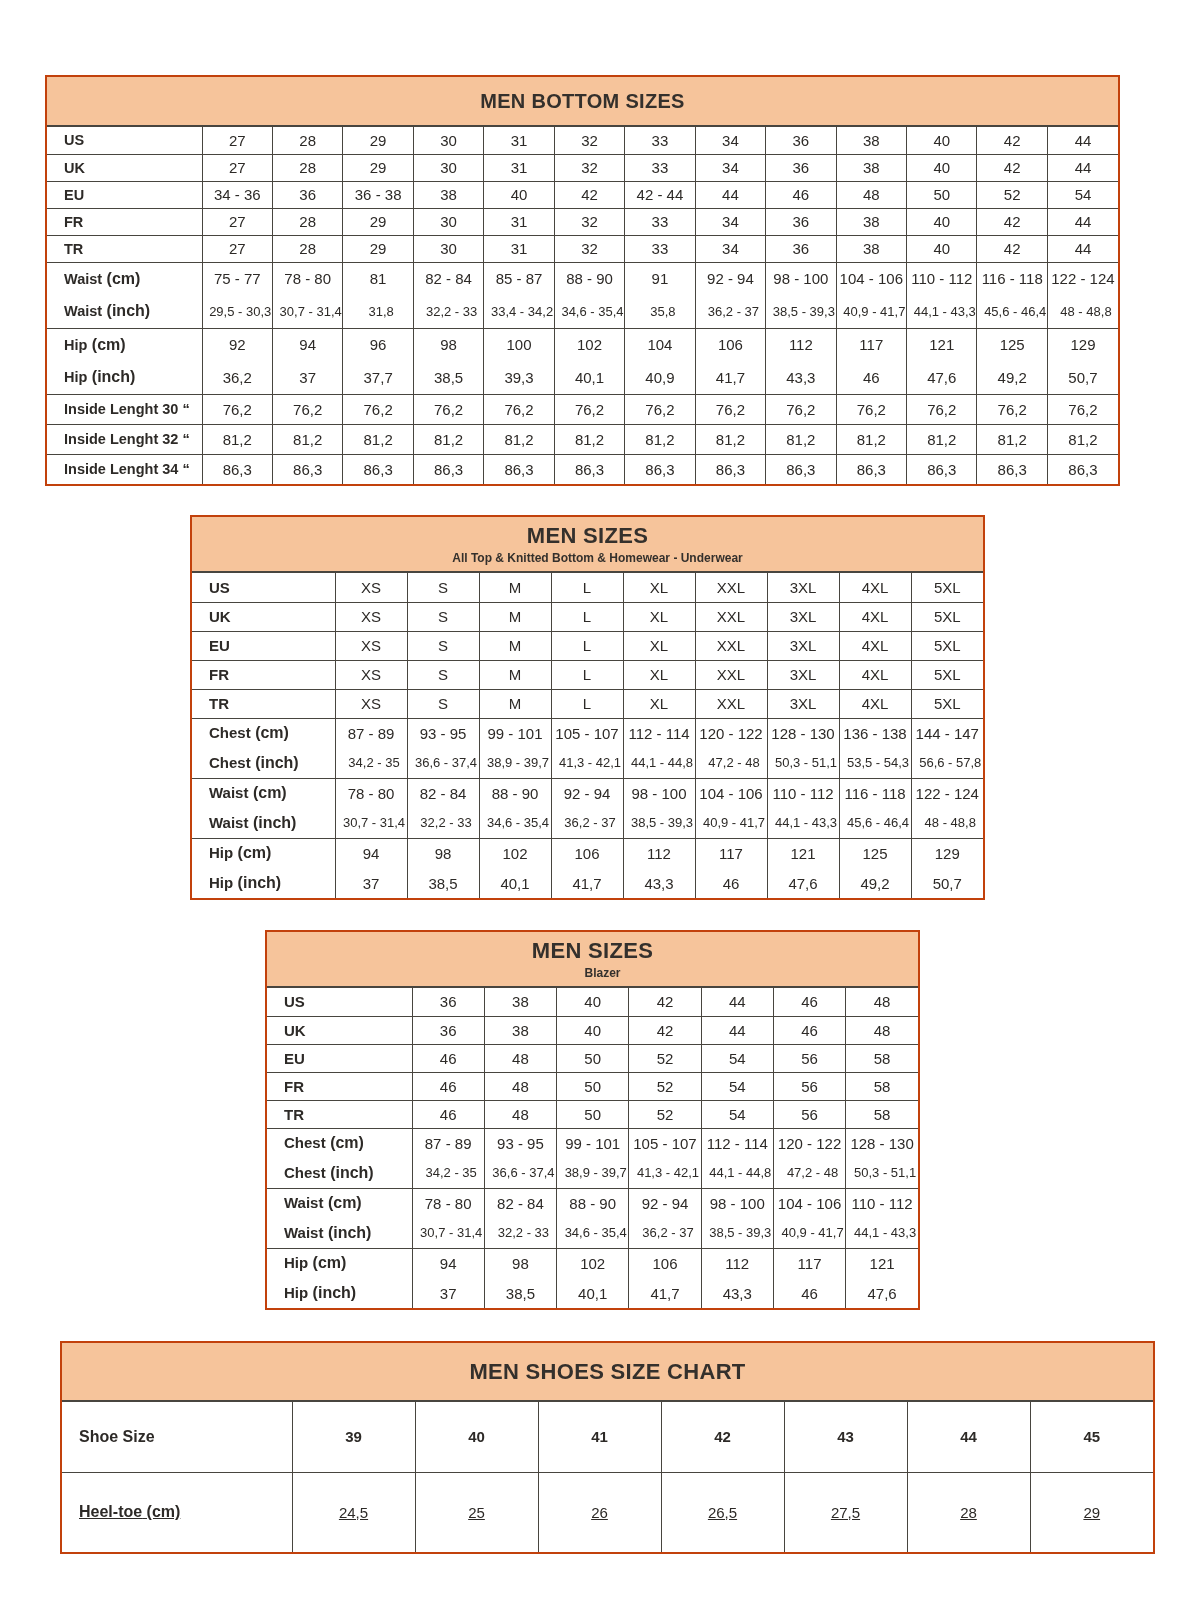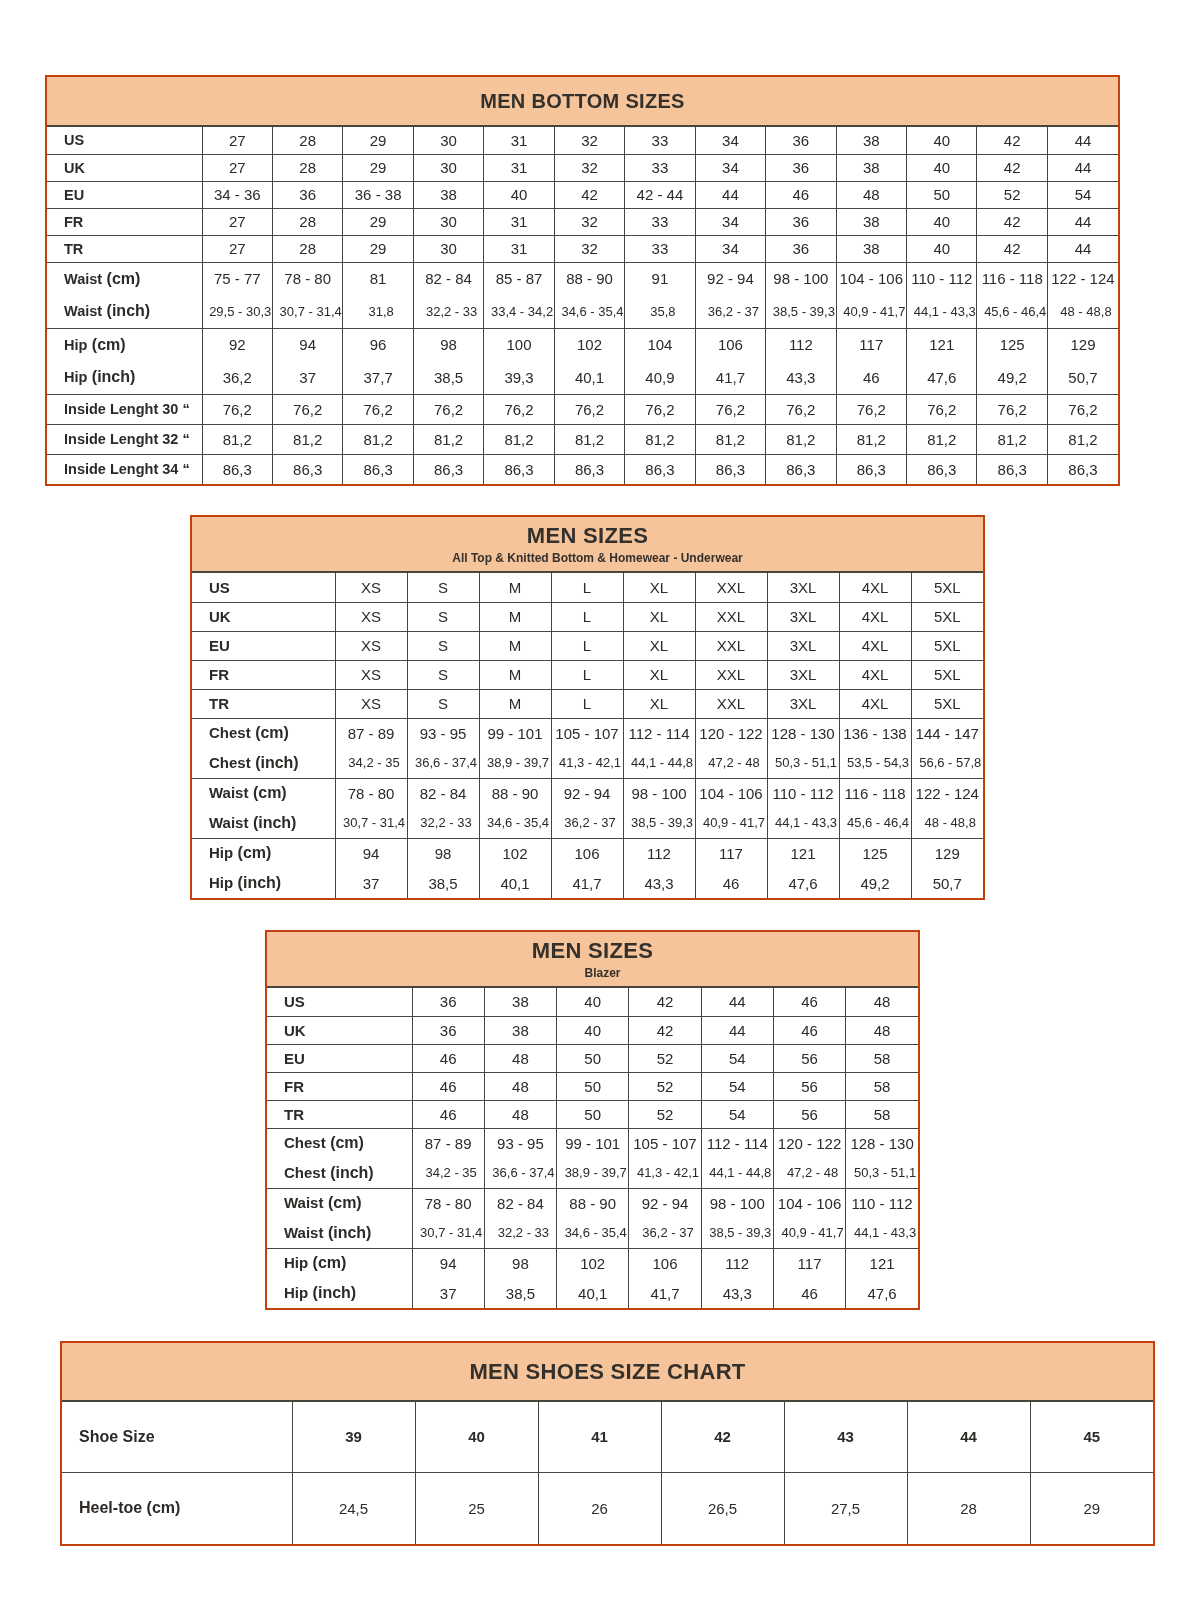--- a/index.html
+++ b/index.html
@@ -57,21 +57,21 @@
   .t3 col.col-label { width:145px; }
   .t3 tr { height:28px; }
   .t3 tr.has-unit { height:30px; }
 
   
   .t4 { width:1095px; margin:31px 0 0 60px; }
   .t4 .thead { height:59px; }
   .t4 .thead .title { font-size:22px; }
   .t4 col.col-label { width:230px; }
   .t4 tr { height:70px; }
-  .t4 tr.has-unit { height:72px; }
+  .t4 tr.has-unit { height:80px;text-decoration:underline; }
   .t4 td { font-size:15px; }
   .t4 td.label-cell { font-size:16px; }
 </style>
 </head>
 <body>
 
 <section class="table-wrap t1">
   <div class="thead">
     <span class="title">MEN BOTTOM SIZES</span>
   </div>

